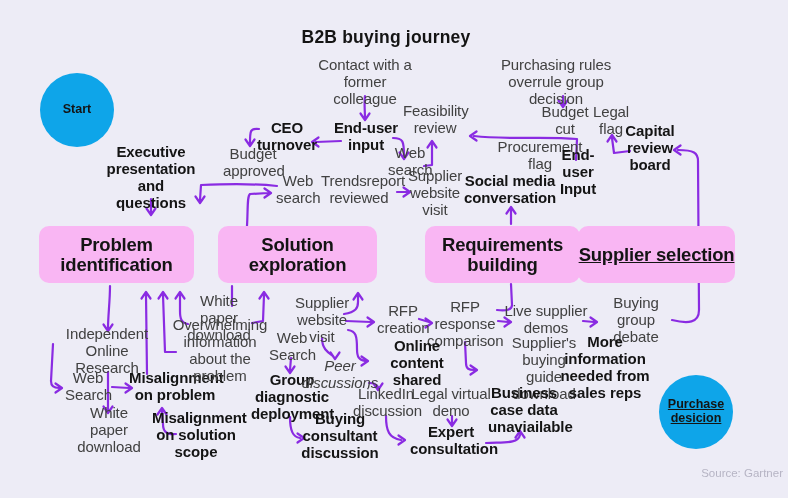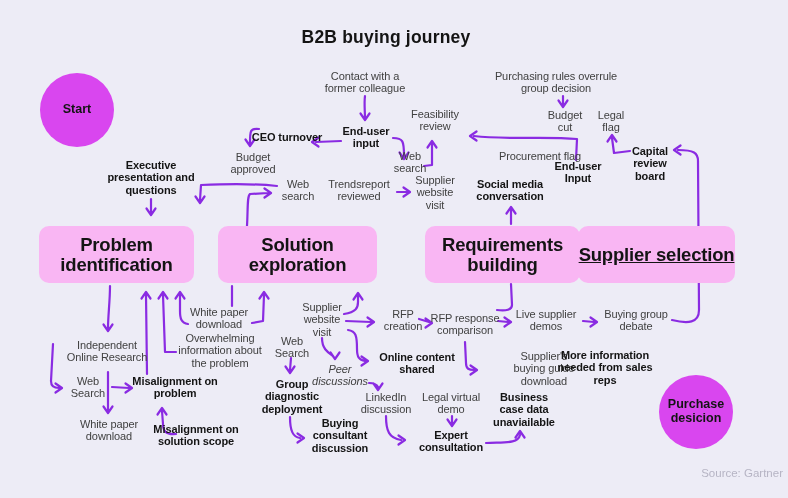--- a/index.html
+++ b/index.html
@@ -5,25 +5,25 @@
   html,body{margin:0;padding:0;}
   body{width:788px;height:498px;font-family:"Liberation Sans",sans-serif;}
   .canvas{position:relative;width:788px;height:498px;background:#EDECF6;overflow:hidden;}
   .title{position:absolute;left:386px;top:37px;transform:translate(-50%,-50%);
          font-size:17.5px;font-weight:bold;color:#141414;letter-spacing:.2px;white-space:nowrap;}
   svg.arrows{position:absolute;left:0;top:0;z-index:1;}
   svg.arrows path{fill:none;stroke:#8A2BE2;stroke-width:2.2;stroke-linecap:round;stroke-linejoin:round;}
   .stage{position:absolute;z-index:2;height:57px;top:226px;background:#F9B6F3;border-radius:10px;
          display:flex;align-items:center;justify-content:center;text-align:center;
          font-weight:bold;font-size:18.5px;line-height:1.07;color:#141414;letter-spacing:-.2px;}
-  .terminal{position:absolute;z-index:2;width:74px;height:74px;border-radius:50%;background:#d946ef;
+  .terminal{position:absolute;z-index:2;width:74px;height:74px;border-radius:50%;background:#0ea5e9;
             display:flex;align-items:center;justify-content:center;text-align:center;
             font-weight:bold;font-size:12.5px;line-height:1.1;color:#141414;transform:translate(-50%,-50%);}
   .node{position:absolute;z-index:3;transform:translate(-50%,-50%);text-align:center;
-        font-size:11px;line-height:1.13;color:#414141;letter-spacing:-.1px;}
+        font-size:15px;line-height:1.13;color:#414141;letter-spacing:-.1px;}
   .node.b{font-weight:bold;color:#141414;}
   .source{position:absolute;right:5px;top:467px;font-size:11.5px;color:#B6B4C4;z-index:3;}
 </style>
 </head>
 <body>
 
 <div class="canvas">
 
   <svg class="arrows" width="788" height="498" viewBox="0 0 788 498">
     <path d="M365,96 C364,103 365,111 365,119 M360.5,113.5 L365,120 L369.5,113.5"></path>
@@ -65,21 +65,21 @@
     <path d="M465,342 L466,363 C466,369 469,370 474,370 M470.5,365.5 L477,370 L470.5,374.5"></path>
     <path d="M583,321 L594,322 M590.5,317.5 L597,322 L590.5,326.5"></path>
     <path d="M511,284 L512,305 C512,310 506,311 497,310"></path>
   </svg>
 
   <div class="title">B2B buying journey</div>
 
   <div class="terminal" style="left:77px;top:110px;">
     <span>Start</span>
   </div>
-  <div class="terminal" style="left:696px;top:412px;">
+  <div class="terminal" style="left:696px;top:412px;text-decoration:underline;">
     <span style="width:62px;">Purchase desicion</span>
   </div>
 
   <div class="stage" style="left:39px;width:155px;">Problem identification</div>
   <div class="stage" style="left:218px;width:159px;">Solution exploration</div>
   <div class="stage" style="left:400px;width:155px;margin-left:25px;">Requirements building</div>
   <div class="stage" style="left:578px;width:157px;text-decoration:underline;">Supplier selection</div>
 
   <div class="node" style="left:365px;top:82px;width:100px;">Contact with a former colleague</div>
   <div class="node b" style="left:287px;top:137px;width:72px;">CEO turnover</div>
@@ -89,21 +89,21 @@
   <div class="node" style="left:298px;top:190px;width:44px;">Web search</div>
   <div class="node" style="left:359px;top:190px;width:76px;">Trendsreport reviewed</div>
   <div class="node" style="left:410px;top:162px;width:44px;">Web search</div>
   <div class="node" style="left:435px;top:120px;width:64px;">Feasibility review</div>
   <div class="node" style="left:435px;top:193px;width:56px;">Supplier website visit</div>
   <div class="node b" style="left:510px;top:190px;width:92px;">Social media conversation</div>
   <div class="node" style="left:500px;top:156px;width:92px;margin-left:40px;">Procurement flag</div>
   <div class="node" style="left:556px;top:82px;width:150px;">Purchasing rules overrule group decision</div>
   <div class="node" style="left:565px;top:121px;width:48px;">Budget cut</div>
   <div class="node" style="left:611px;top:121px;width:40px;">Legal flag</div>
-  <div class="node b" style="left:650px;top:148px;width:52px;margin-top:16px;">Capital review board</div>
+  <div class="node b" style="left:650px;top:148px;width:52px;">Capital review board</div>
   <div class="node b" style="left:578px;top:172px;width:64px;">End-user Input</div>
   <div class="node" style="left:219px;top:318px;width:72px;">White paper download</div>
   <div class="node" style="left:107px;top:351px;width:88px;">Independent Online Research</div>
   <div class="node" style="left:88px;top:387px;width:46px;">Web Search</div>
   <div class="node" style="left:109px;top:430px;width:78px;">White paper download</div>
   <div class="node b" style="left:175px;top:387px;width:92px;">Misalignment on problem</div>
   <div class="node b" style="left:196px;top:435px;width:88px;">Misalignment on solution scope</div>
   <div class="node" style="left:220px;top:351px;width:95px;">Overwhelming information about the problem</div>
   <div class="node" style="left:292px;top:347px;width:46px;">Web Search</div>
   <div class="node b" style="left:292px;top:397px;width:82px;">Group diagnostic deployment</div>

